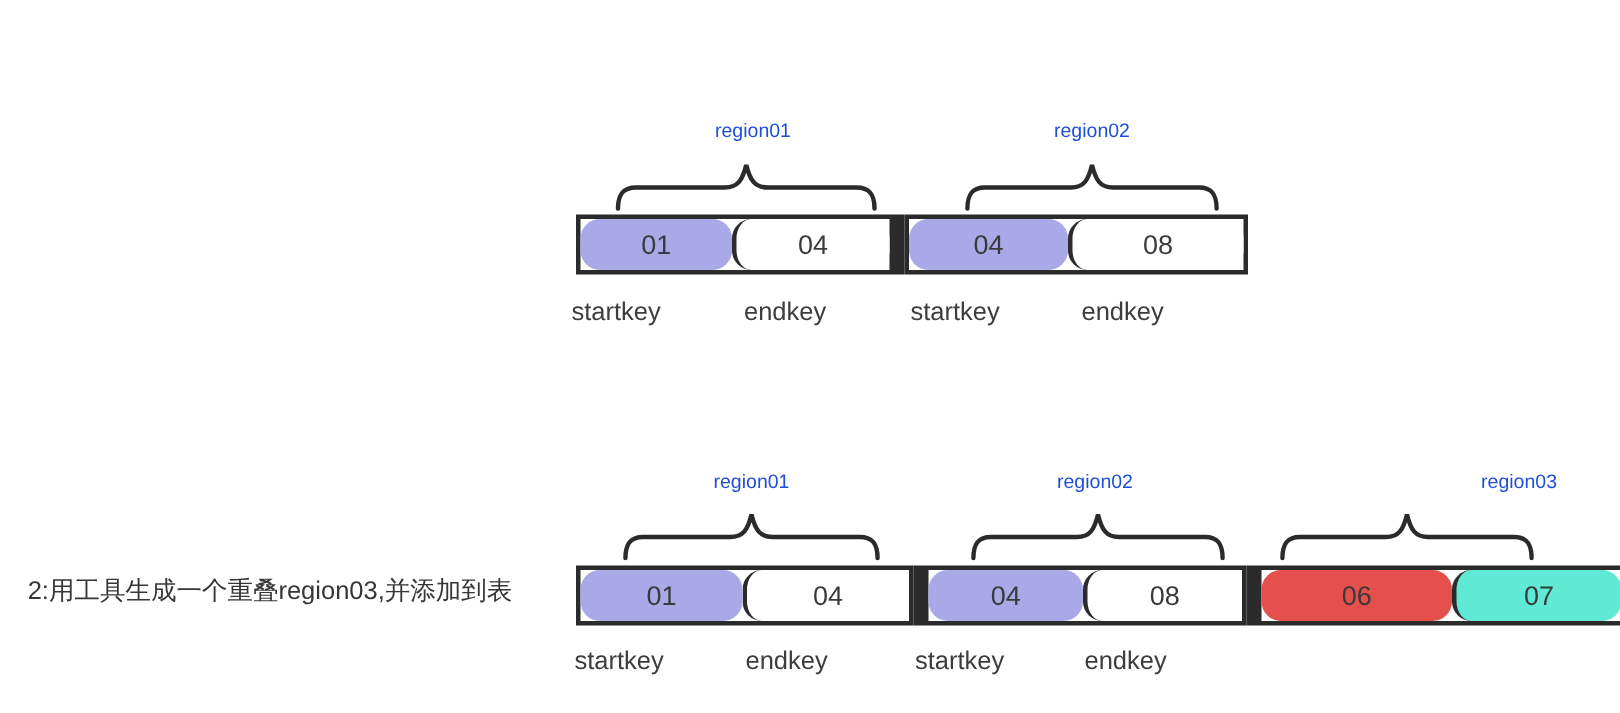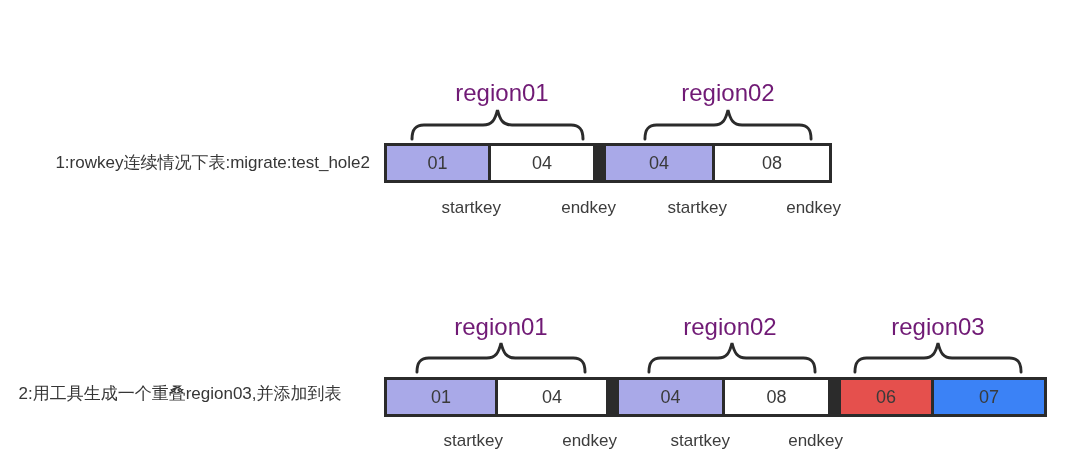--- a/index.html
+++ b/index.html
@@ -11,58 +11,58 @@
     font-family:"Liberation Sans","DejaVu Sans",sans-serif;
     color:#383838;
   }
   .abs{position:absolute;}
   .row-label{
     font-size:17px;
     line-height:20px;
     color:#363636;
   }
   .region-label{
-    font-size:24px;
+    font-size:13px;
     text-align:center;
-    color:#701a75;
+    color:#1d4ed8;
   }
   .brace{position:absolute;width:175px;height:34px;}
   .brace svg{display:block;width:100%;height:100%;}
   .bar{
     position:absolute;
     display:flex;
     align-items:stretch;
   }
   .region{
     display:flex;
     border:3px solid #2b2b2b;
   }
   .cell{
     height:34px;
     line-height:34px;
     text-align:center;
     font-size:18px;
     color:#3a3a3a;
     background:#fff;
+    border-radius:13px;
   }
   .cell + .cell{border-left:3px solid #2b2b2b;}
   .junction{width:7px;background:#2b2b2b;}
   .key-label{
     font-size:17px;
-    text-align:right;
+    text-align:left;
     width:120px;
     color:#3d3d3d;
   }
 </style>
 </head>
 <body>
 
 <div class="canvas">
 
-  <div class="abs row-label" style="left:28px;top:153px;width:342px;text-align:right;">1:rowkey连续情况下表:migrate:test_hole2</div>
 
   <div class="abs region-label" style="left:402px;top:79px;width:200px;">region01</div>
   <div class="abs region-label" style="left:628px;top:79px;width:200px;">region02</div>
 
   <div class="brace" style="left:410px;top:107px;width:175px;">
     <svg viewBox="0 0 175 34" preserveAspectRatio="none">
       <path d="M 2 32 C 2 23, 5 18, 14 18 L 73 18 C 82 18, 85 13, 87.5 3 C 90 13, 93 18, 102 18 L 161 18 C 170 18, 173 23, 173 32" fill="none" stroke="#2b2b2b" stroke-width="3" stroke-linecap="round"></path>
     </svg>
   </div>
   <div class="brace" style="left:643px;top:107px;width:170px;">
@@ -87,21 +87,21 @@
   <div class="abs key-label" style="left:496px;top:198px;">endkey</div>
   <div class="abs key-label" style="left:607px;top:198px;">startkey</div>
   <div class="abs key-label" style="left:721px;top:198px;">endkey</div>
 
   <div class="abs row-label" style="left:10px;top:384px;width:340px;text-align:center;">
     <div>2:用工具生成一个重叠region03,并添加到表</div>
   </div>
 
   <div class="abs region-label" style="left:401px;top:313px;width:200px;">region01</div>
   <div class="abs region-label" style="left:630px;top:313px;width:200px;">region02</div>
-  <div class="abs region-label" style="left:838px;top:313px;width:200px;">region03</div>
+  <div class="abs region-label" style="left:838px;top:313px;width:200px;text-align:right;">region03</div>
 
   <div class="brace" style="left:415px;top:340px;width:172px;">
     <svg viewBox="0 0 175 34" preserveAspectRatio="none">
       <path d="M 2 32 C 2 23, 5 18, 14 18 L 73 18 C 82 18, 85 13, 87.5 3 C 90 13, 93 18, 102 18 L 161 18 C 170 18, 173 23, 173 32" fill="none" stroke="#2b2b2b" stroke-width="3" stroke-linecap="round"></path>
     </svg>
   </div>
   <div class="brace" style="left:647px;top:340px;width:170px;">
     <svg viewBox="0 0 175 34" preserveAspectRatio="none">
       <path d="M 2 32 C 2 23, 5 18, 14 18 L 73 18 C 82 18, 85 13, 87.5 3 C 90 13, 93 18, 102 18 L 161 18 C 170 18, 173 23, 173 32" fill="none" stroke="#2b2b2b" stroke-width="3" stroke-linecap="round"></path>
     </svg>
@@ -117,22 +117,22 @@
       <div class="cell" style="width: 108px; background-color: rgb(169, 169, 232);">01</div>
       <div class="cell" style="width: 108px; background-color: rgb(255, 255, 255);">04</div>
     </div>
     <div class="junction"></div>
     <div class="region">
       <div class="cell" style="width: 103px; background-color: rgb(169, 169, 232);">04</div>
       <div class="cell" style="width: 103px; background-color: rgb(255, 255, 255);">08</div>
     </div>
     <div class="junction"></div>
     <div class="region">
-      <div class="cell" style="width: 90px; background-color: rgb(229, 80, 77); text-align: center;">06</div>
-      <div class="cell" style="width: 110px; background-color: #3b82f6;">07</div>
+      <div class="cell" style="width: 127px; background-color: rgb(229, 80, 77); text-align: center;">06</div>
+      <div class="cell" style="width: 110px; background-color: #5eead4;">07</div>
     </div>
   </div>
 
   <div class="abs key-label" style="left:383px;top:431px;">startkey</div>
   <div class="abs key-label" style="left:497px;top:431px;">endkey</div>
   <div class="abs key-label" style="left:610px;top:431px;">startkey</div>
   <div class="abs key-label" style="left:723px;top:431px;">endkey</div>
 
 </div>
 

